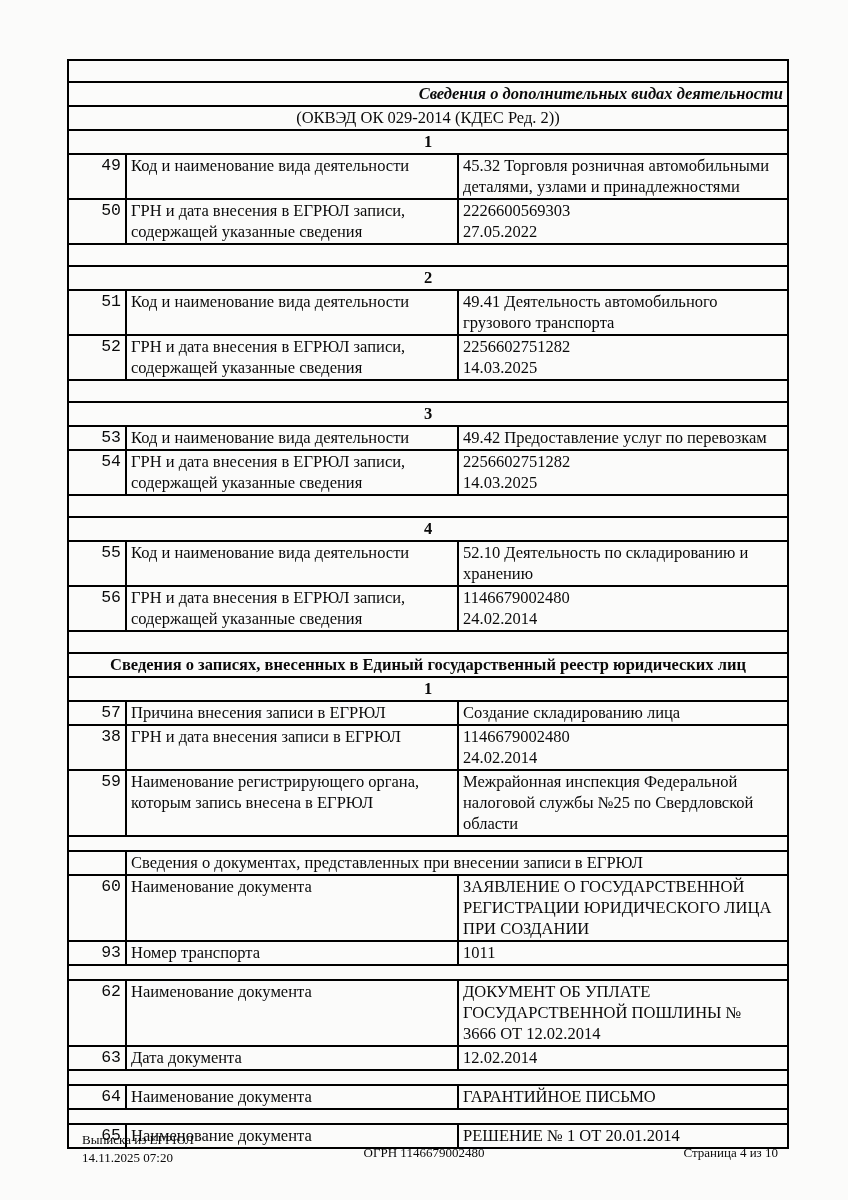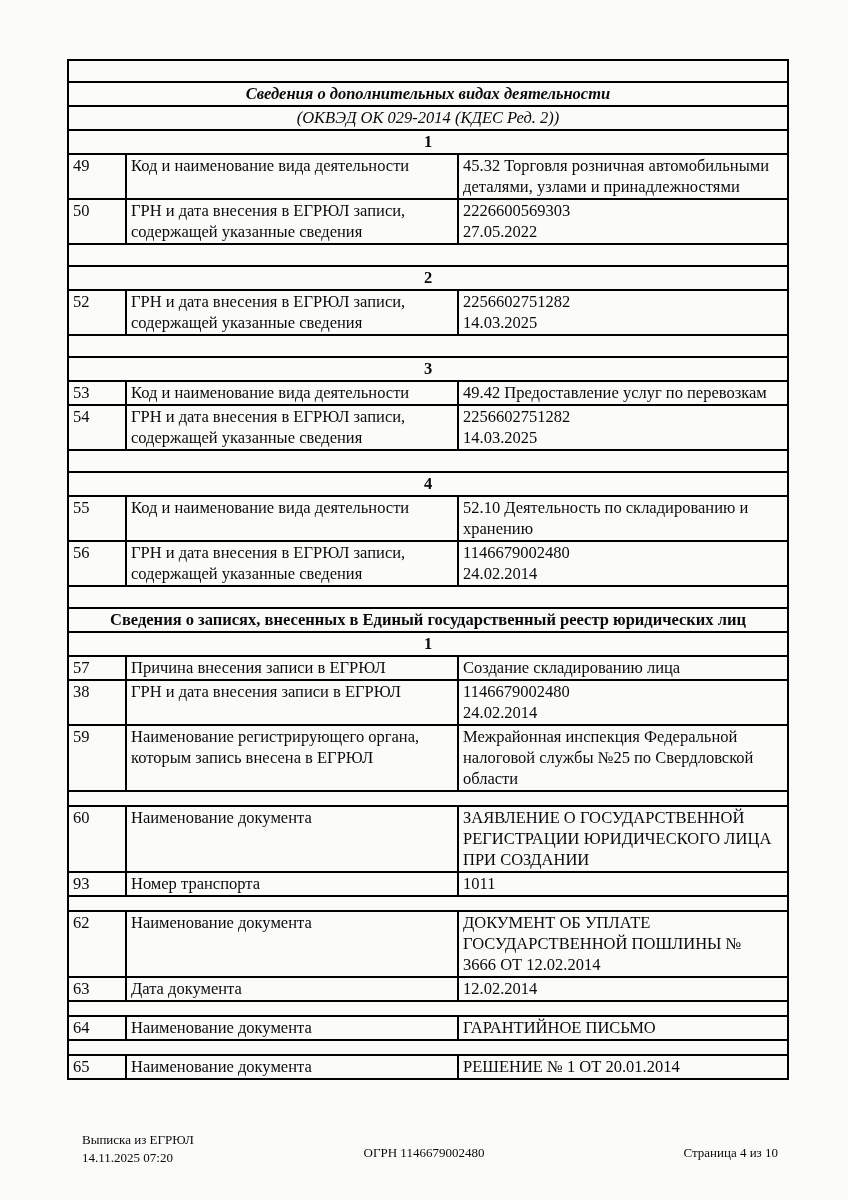--- a/index.html
+++ b/index.html
@@ -25,23 +25,23 @@
   }
   table.doc td {
     border: 2px solid #000;
     font-size: 16.5px;
     line-height: 21px;
     padding: 0 4px 1px 4px;
     vertical-align: top;
     white-space: pre-line;
     overflow: hidden;
   }
-  td.c-num   { text-align: left; }
-  td.t-main  { font-weight: bold; font-style: italic; text-align: center; }
-  td.t-sub   { font-style: italic; text-align: center; border-radius: 9px; }
+  td.c-num   { text-align: right; font-family: Liberation Mono, monospace; }
+  td.t-main  { font-weight: bold; font-style: italic; text-align: right; }
+  td.t-sub   { text-align: center; border-radius: 9px; }
   td.t-bold  { font-weight: bold; text-align: center; margin-left: 16px; }
   td.t-group { font-weight: bold; text-align: center; }
   tr.spacer-lg td { height: 20px; padding: 0; }
   tr.spacer-sm td { height: 13px; padding: 0; }
   .footer-left {
     position: absolute;
     left: 82px;
     top: 1131px;
     font-size: 13px;
     line-height: 18px;
@@ -102,20 +102,26 @@
   </tr>
 
   <tr class="spacer-lg">
         <td colspan="3"></td>
       </tr>
 
   <tr>
     <td colspan="3" class="t-group">2</td>
   </tr>
   <tr>
+    <td class="c-num">51</td>
+    <td>Код и наименование вида деятельности</td>
+    <td>49.41 Деятельность автомобильного
+грузового транспорта</td>
+  </tr>
+  <tr>
     <td class="c-num">52</td>
     <td>ГРН и дата внесения в ЕГРЮЛ записи,
 содержащей указанные сведения</td>
     <td>2256602751282
 14.03.2025</td>
   </tr>
 
   <tr class="spacer-lg">
         <td colspan="3"></td>
       </tr>
@@ -185,20 +191,24 @@
     <td>Межрайонная инспекция Федеральной
 налоговой службы №25 по Свердловской
 области</td>
   </tr>
 
   <tr class="spacer-sm">
         <td colspan="3"></td>
       </tr>
 
   <tr>
+    <td class="c-num"></td>
+    <td colspan="2">Сведения о документах, представленных при внесении записи в ЕГРЮЛ</td>
+  </tr>
+  <tr>
     <td class="c-num">60</td>
     <td>Наименование документа</td>
     <td>ЗАЯВЛЕНИЕ О ГОСУДАРСТВЕННОЙ
 РЕГИСТРАЦИИ ЮРИДИЧЕСКОГО ЛИЦА
 ПРИ СОЗДАНИИ</td>
   </tr>
   <tr>
     <td class="c-num">93</td>
     <td>Номер транспорта</td>
     <td>1011</td>

